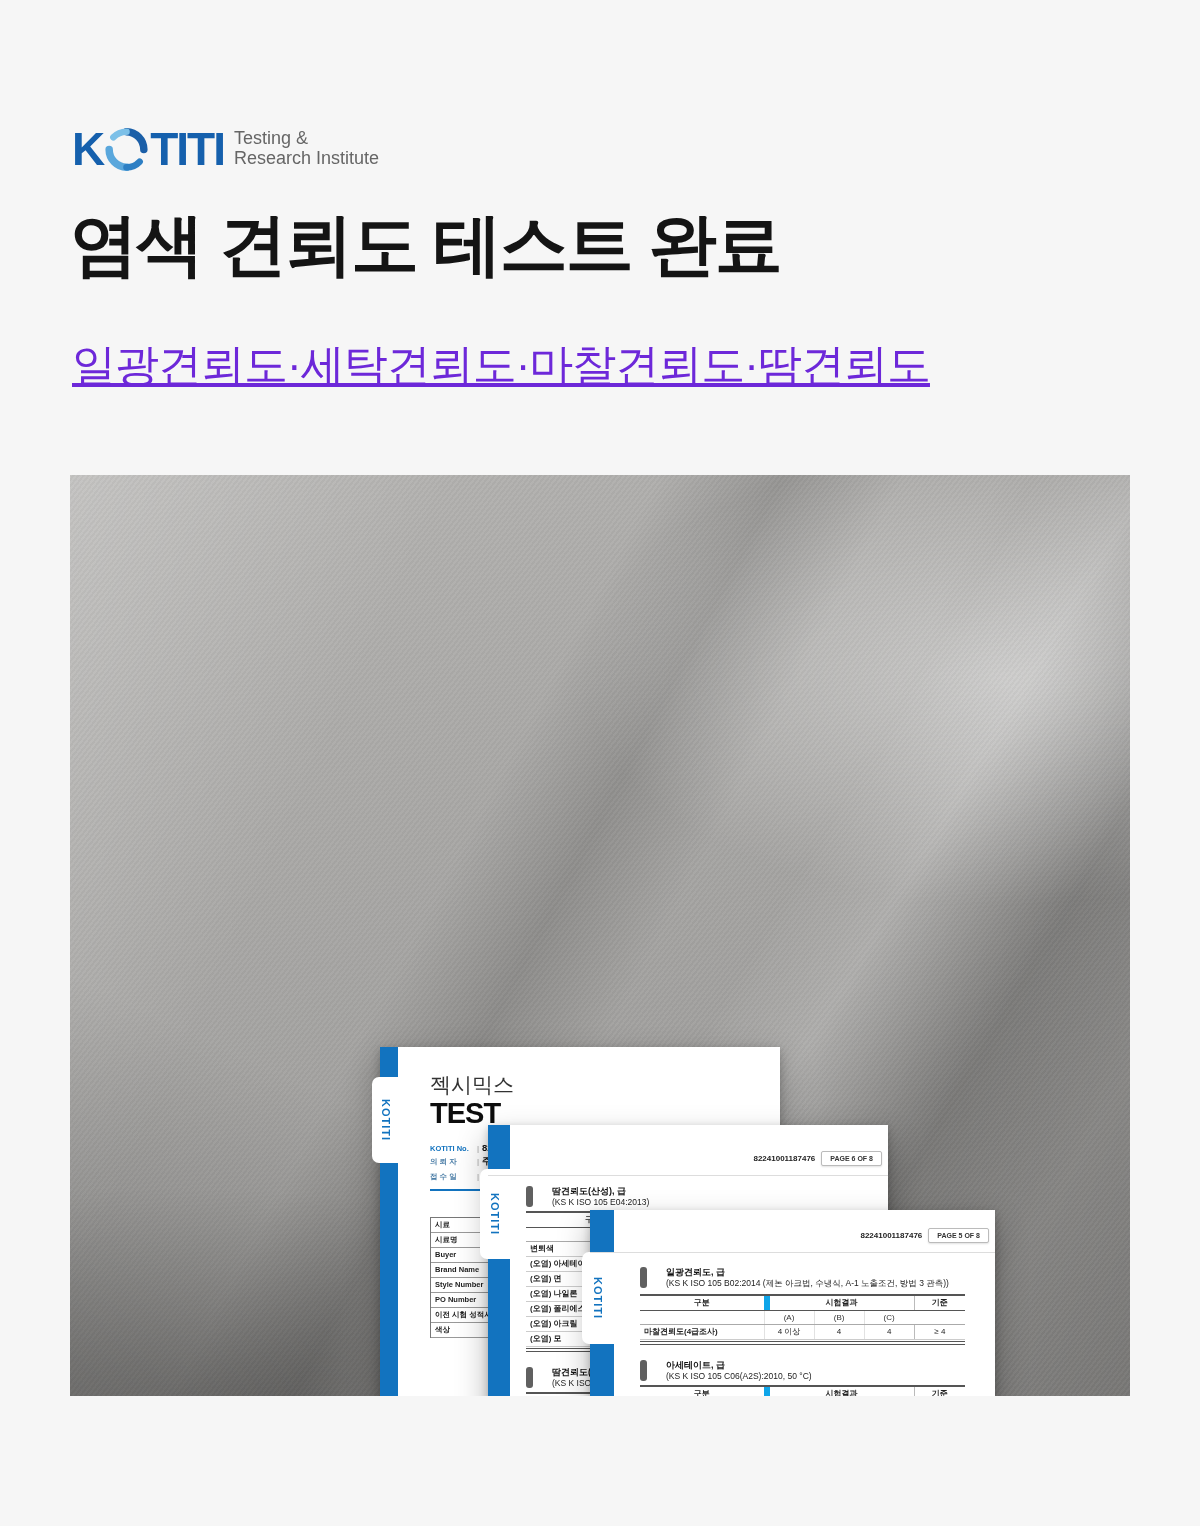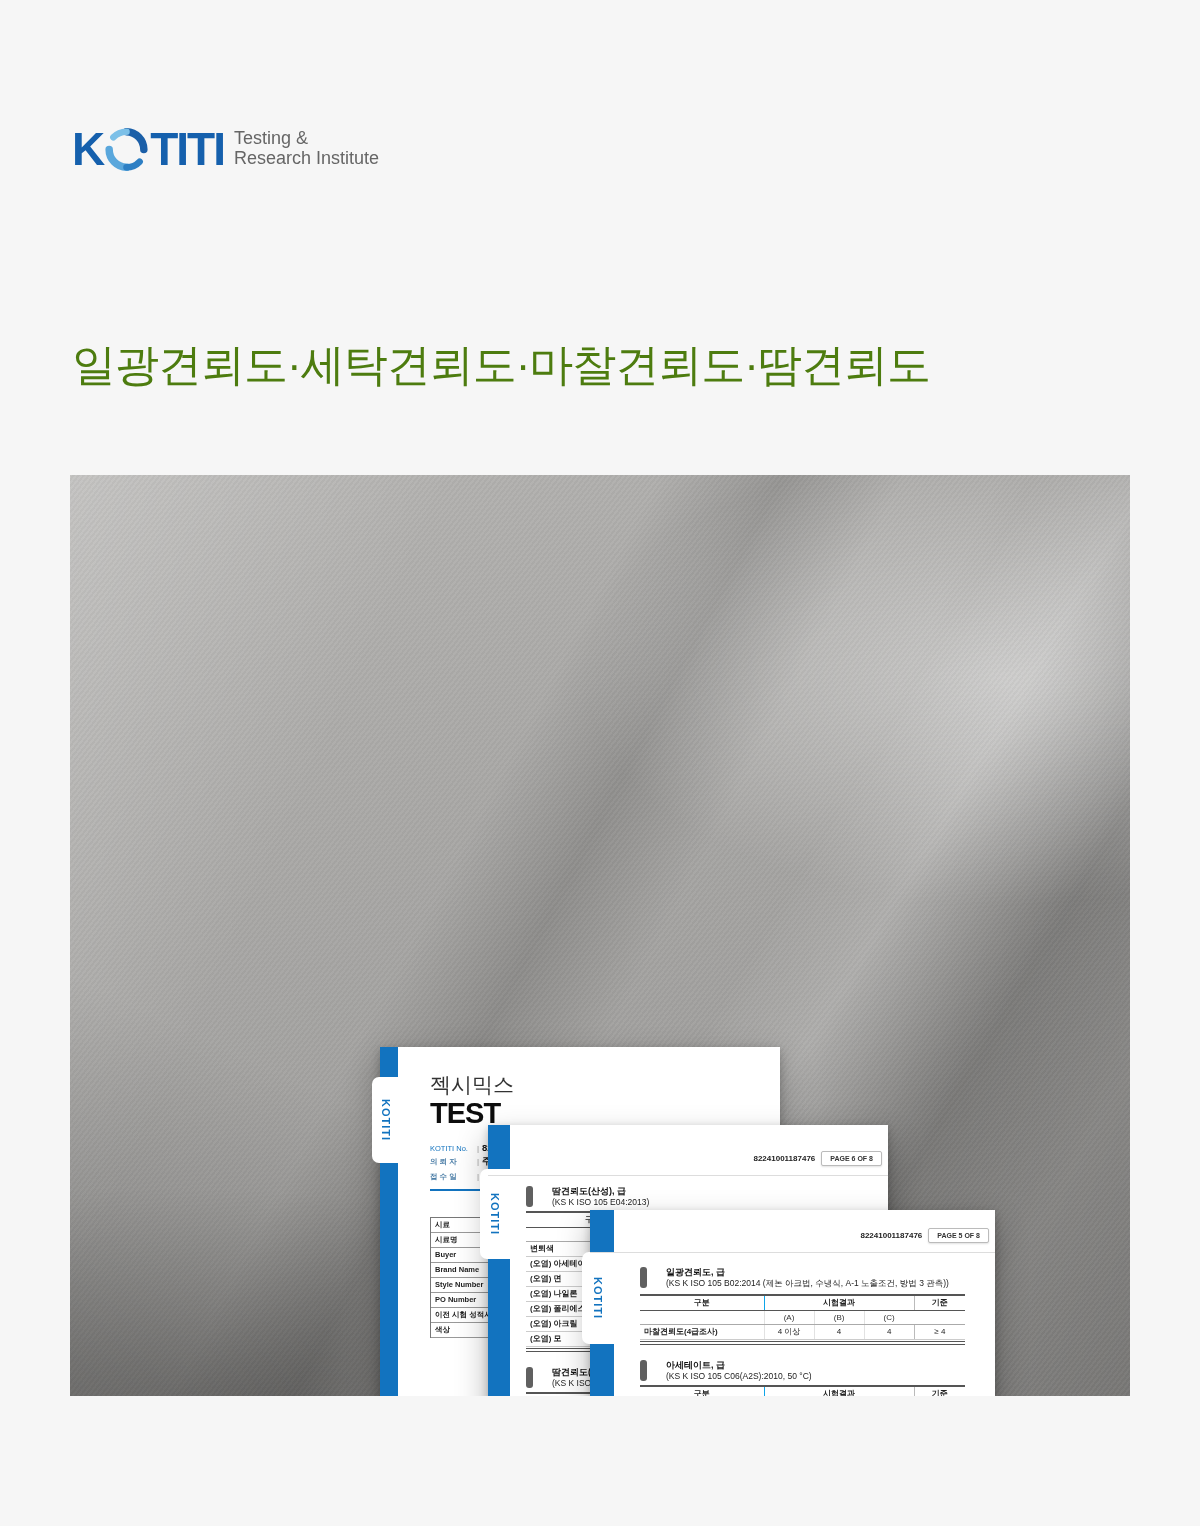--- a/index.html
+++ b/index.html
@@ -6,21 +6,21 @@
   .canvas{position:relative;width:1200px;height:1526px;background:#f6f6f6;overflow:hidden;
           font-family:"Liberation Sans","DejaVu Sans",sans-serif;color:#1a1a1a;}
 
   
   .logo{position:absolute;left:72px;top:126px;display:flex;align-items:center;}
   .logo-word{display:flex;align-items:center;font-weight:800;font-size:46px;letter-spacing:-2px;color:#1560ad;line-height:1;}
   .logo-swirl{width:45px;height:45px;margin:0 1px;}
   .logo-sub{margin-left:10px;font-size:18px;line-height:1.1;color:#666;font-weight:500;}
 
   .big-title{position:absolute;left:70px;top:200px;font-size:68px;font-weight:900;letter-spacing:-2px;color:#141414;}
-  .sub-title{position:absolute;left:72px;top:336px;font-size:44px;font-weight:500;letter-spacing:-1px;color:#4d7c0f;}
+  .sub-title{position:absolute;left:72px;top:336px;font-size:44px;font-weight:500;letter-spacing:-1px;color:#6d28d9;text-decoration:underline;}
 
   
   .photo{position:absolute;left:70px;top:475px;width:1060px;height:921px;overflow:hidden;
     background:
       radial-gradient(ellipse 700px 380px at 88% 22%, rgba(255,255,255,.38), transparent 60%),
       linear-gradient(115deg, rgba(255,255,255,.20) 0%, transparent 26%),
       linear-gradient(118deg, transparent 38%, rgba(0,0,0,.14) 46%, transparent 54%),
       linear-gradient(121deg, transparent 60%, rgba(255,255,255,.18) 67%, rgba(0,0,0,.16) 78%, transparent 88%),
       linear-gradient(295deg, rgba(0,0,0,.16) 0%, transparent 38%),
       linear-gradient(160deg, #b6b5b3 0%, #a9a8a6 38%, #a09f9d 66%, #8f8e8c 100%);
@@ -55,21 +55,21 @@
   .doc3 .v-text{font-size:11px;}
 
   
   .d1-client{position:absolute;left:50px;top:24px;font-size:21px;color:#333;letter-spacing:0;}
   .d1-titlerow{position:absolute;left:50px;top:50px;right:12px;display:flex;align-items:flex-start;}
   .d1-test{font-size:29px;font-weight:900;letter-spacing:-1px;color:#0d0d0d;margin-right:7px;}
   .d1-reportwrap{flex:1;display:flex;align-items:flex-end;border-bottom:3px solid #1273bf;padding-bottom:1px;}
   .d1-report{font-size:29px;font-weight:900;letter-spacing:-1px;color:#0d0d0d;margin-top:22px;}
   .d1-info{position:absolute;left:50px;top:95px;width:160px;border-bottom:2px solid #1273bf;padding-bottom:5px;}
   .d1-info-line{display:flex;align-items:baseline;margin-bottom:2px;}
-  .d1-il{font-size:7.5px;font-weight:400;color:#1273bf;width:44px;}
+  .d1-il{font-size:7.5px;font-weight:700;color:#1273bf;width:44px;}
   .d1-bar2{color:#999;margin:0 3px;font-size:8px;}
   .d1-iv{font-size:9.5px;font-weight:800;color:#111;}
   .d1-spec{position:absolute;left:50px;top:170px;width:172px;border:1px solid #777;border-bottom:none;font-size:7.5px;font-weight:700;color:#222;}
   .d1-spec-row{height:14px;line-height:14px;padding-left:4px;border-bottom:1px solid #999;white-space:nowrap;overflow:hidden;}
 
   
   .pg-head{position:absolute;right:6px;display:flex;align-items:center;}
   .pg-no{font-size:8px;font-weight:800;color:#222;margin-right:6px;}
   .pg-box{border:1px solid #bbb;border-radius:2px;background:#fff;box-shadow:0 1px 2px rgba(0,0,0,.12);
           font-size:7px;font-weight:700;color:#333;padding:3px 8px;}
@@ -78,21 +78,21 @@
   .sect{display:flex;align-items:flex-start;margin-bottom:4px;gap:12px;}
   .sect-bullet{width:7px;height:21px;background:#606060;border-radius:3px;margin:1px 7px 0 0;flex:none;}
   .sect-title{font-size:9px;font-weight:800;color:#111;line-height:1.35;}
   .sect-std{font-size:8.5px;font-weight:400;color:#222;}
 
   .rtable{font-size:8px;color:#222;margin-bottom:14px;}
   .rt-head{display:flex;border-top:2px solid #555;border-bottom:1px solid #555;font-weight:800;height:14px;line-height:14px;}
   .rt-sub{display:flex;border-bottom:1px solid #aaa;height:13px;line-height:13px;color:#333;}
   .rt-row{display:flex;border-bottom:1px solid #ccc;height:14px;line-height:14px;}
   .rt-cl{width:38%;box-sizing:border-box;text-align:center;}
-  .rt-cr{width:46.2%;box-sizing:border-box;text-align:center;border-left:1px solid #0ea5e9;}
+  .rt-cr{width:46.2%;box-sizing:border-box;text-align:center;border-left:6px solid #0ea5e9;}
   .rt-ca{width:15.4%;box-sizing:border-box;text-align:center;border-left:1px solid #e2e2e2;}
   .rt-cs{width:15.8%;box-sizing:border-box;text-align:center;border-left:1px solid #bbb;}
   .rt-row .rt-cl{text-align:left;padding-left:4px;font-weight:700;white-space:nowrap;overflow:hidden;}
   .rt-head .rt-cl{text-align:center;}
   .rt-sub .rt-cl,.rt-sub .rt-cs{border-left:none;}
   .rt-sub .rt-cl{border-left:none;}
   .rt-end{height:2px;border-top:1px solid #555;border-bottom:1px solid #555;margin-top:1px;}
 
   .doc2 .content{position:absolute;left:38px;top:60px;right:10px;}
   .doc3 .content{position:absolute;left:50px;top:56px;right:30px;}
@@ -112,20 +112,21 @@
         <path d="M 38 37 A 19 19 0 0 1 24 43" fill="none" stroke="#2d7fc4" stroke-width="7" stroke-linecap="round"></path>
       </svg>
       <span>TITI</span>
     </div>
     <div class="logo-sub">
       <div>Testing &amp;</div>
       <div>Research Institute</div>
     </div>
   </div>
 
+  <div class="big-title">염색 견뢰도 테스트 완료</div>
   <div class="sub-title">일광견뢰도·세탁견뢰도·마찰견뢰도·땀견뢰도</div>
 
   <div class="photo">
 
     <div class="doc doc1">
       <div class="doc-bar"></div>
       <div class="doc-tab">
         <span class="v-text">KOTITI</span>
       </div>
 

